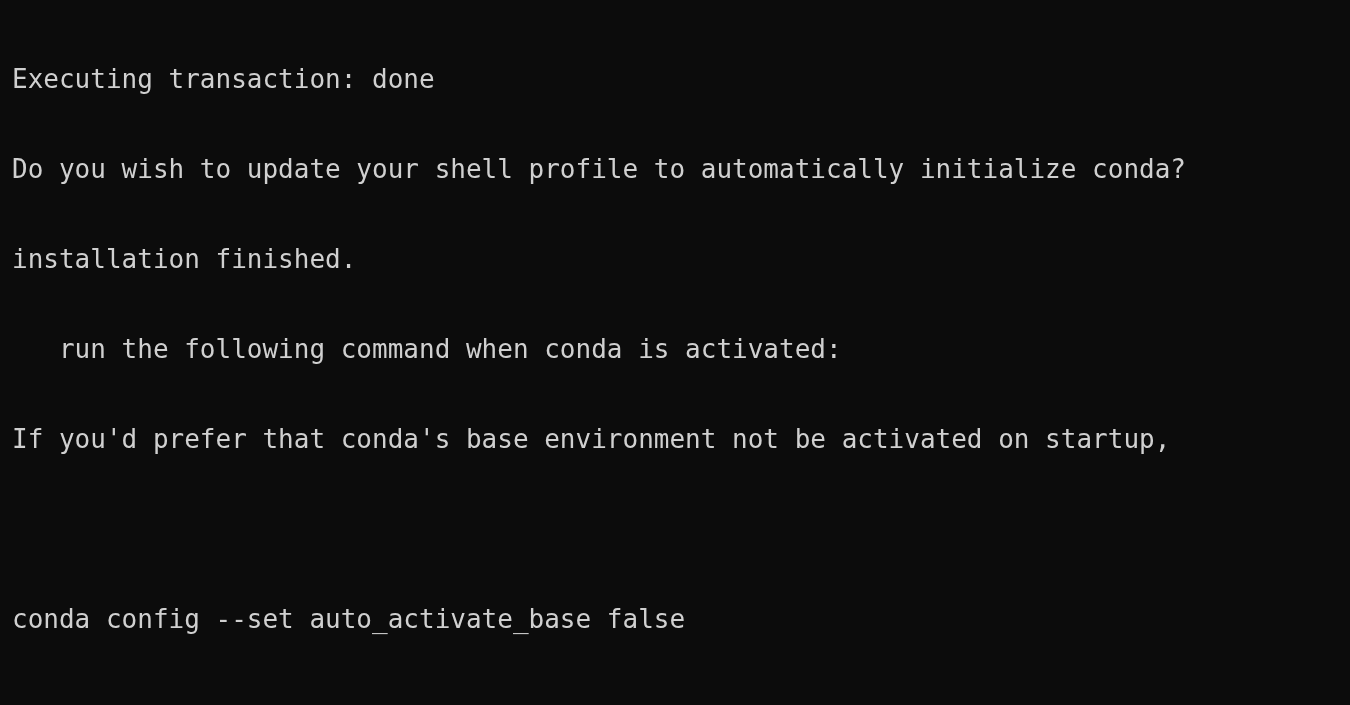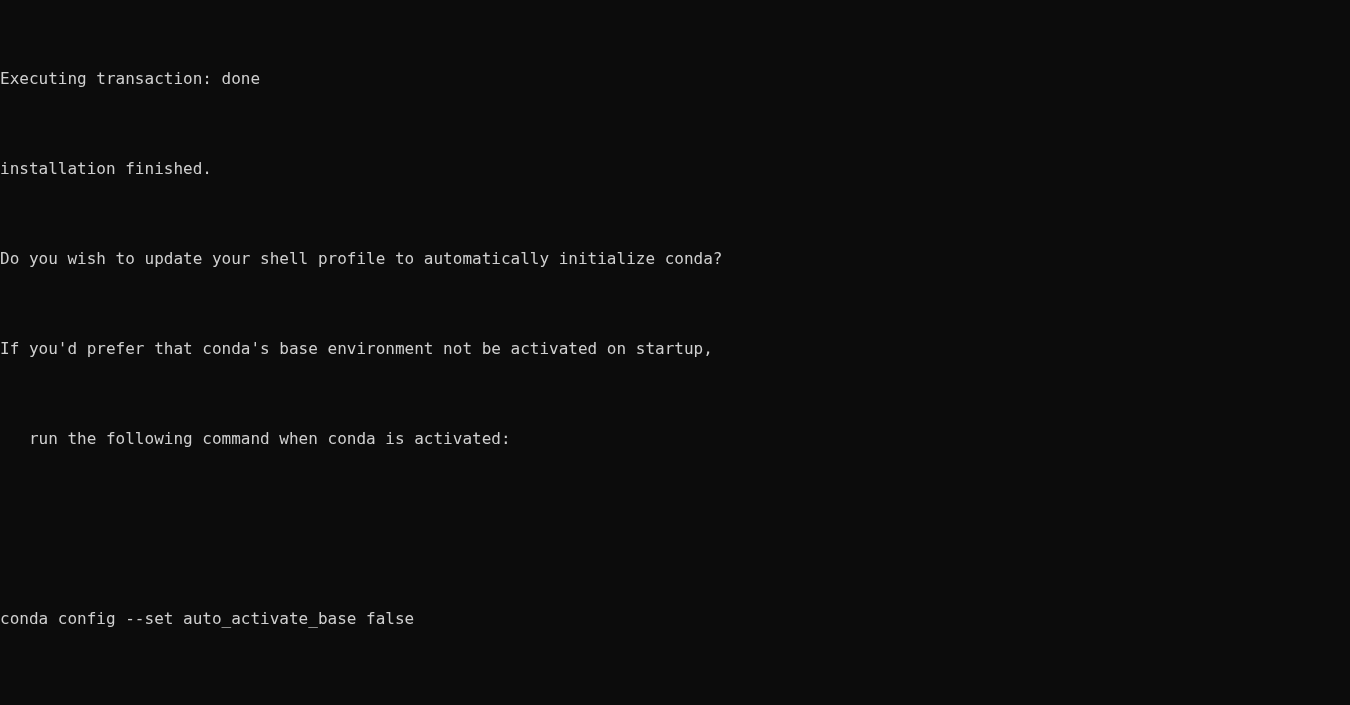--- a/index.html
+++ b/index.html
@@ -12,47 +12,47 @@
     width: 1350px;
     height: 705px;
     overflow: hidden;
   }
   #terminal {
     width: 1350px;
     height: 705px;
     background: #0c0c0c;
     color: #d0d0d0;
     font-family: "DejaVu Sans Mono", "Liberation Mono", monospace;
-    font-size: 16px;
+    font-size: 26px;
     line-height: 30px;
-    padding: 4px 0 0 0;
+    padding: 4px 0 0 12px;
     box-sizing: border-box;
     white-space: pre;
     letter-spacing: 0px;
     -webkit-font-smoothing: antialiased;
   }
   .line {
     height: 30px;
     white-space: pre;
     display: block;
   }
   .blank {
     height: 30px;
     display: block;
   }
 </style>
 </head>
 <body>
 
 <div id="terminal">
   <span class="line">Executing transaction: done</span>
+  <span class="line">Do you wish to update your shell profile to automatically initialize conda?</span>
   <span class="line">installation finished.</span>
-  <span class="line">Do you wish to update your shell profile to automatically initialize conda?</span>
+  <span class="line">   run the following command when conda is activated:</span>
   <span class="line">If you'd prefer that conda's base environment not be activated on startup,</span>
-  <span class="line">   run the following command when conda is activated:</span>
   <span class="blank"></span>
   <span class="line">conda config --set auto_activate_base false</span>
   
   
   
   
   
   
   
   

